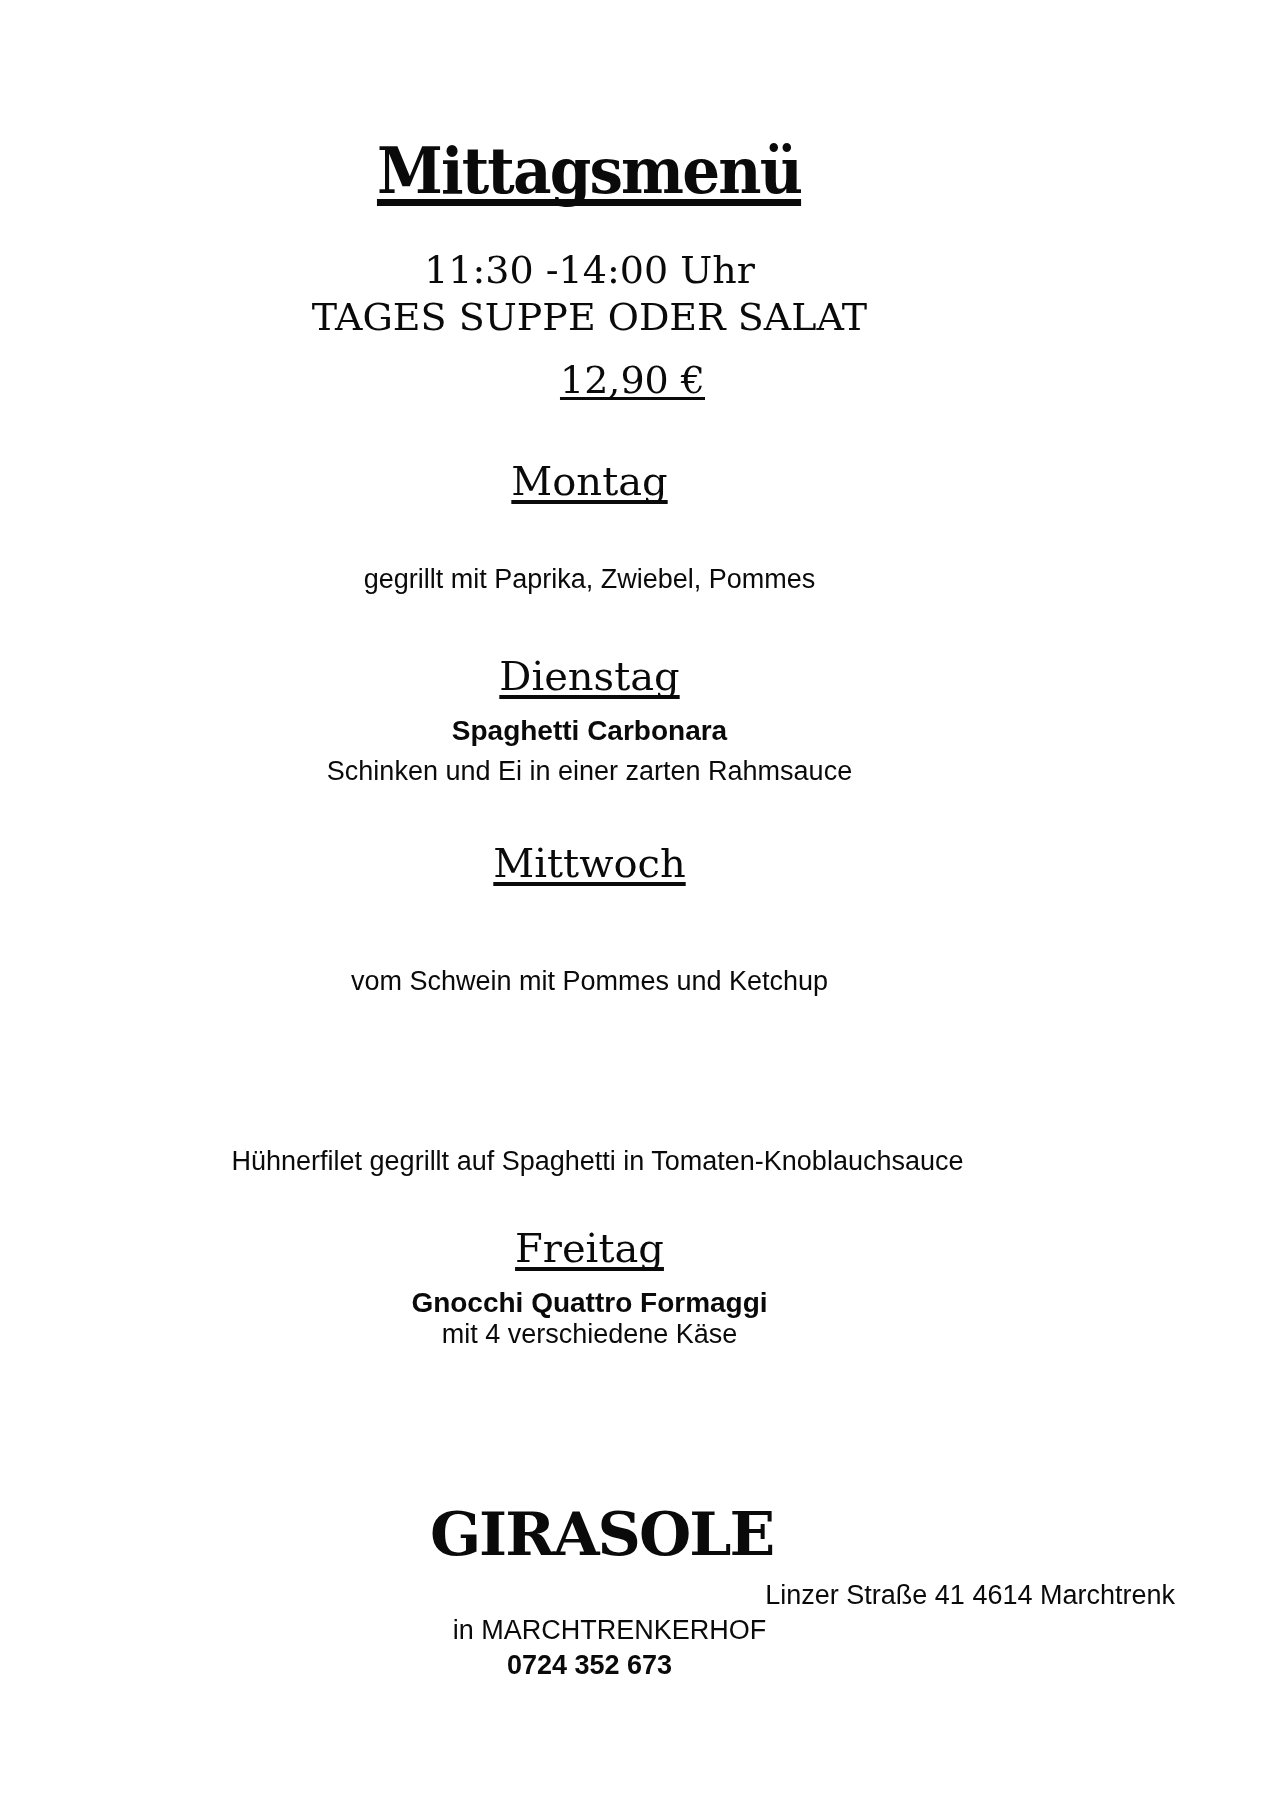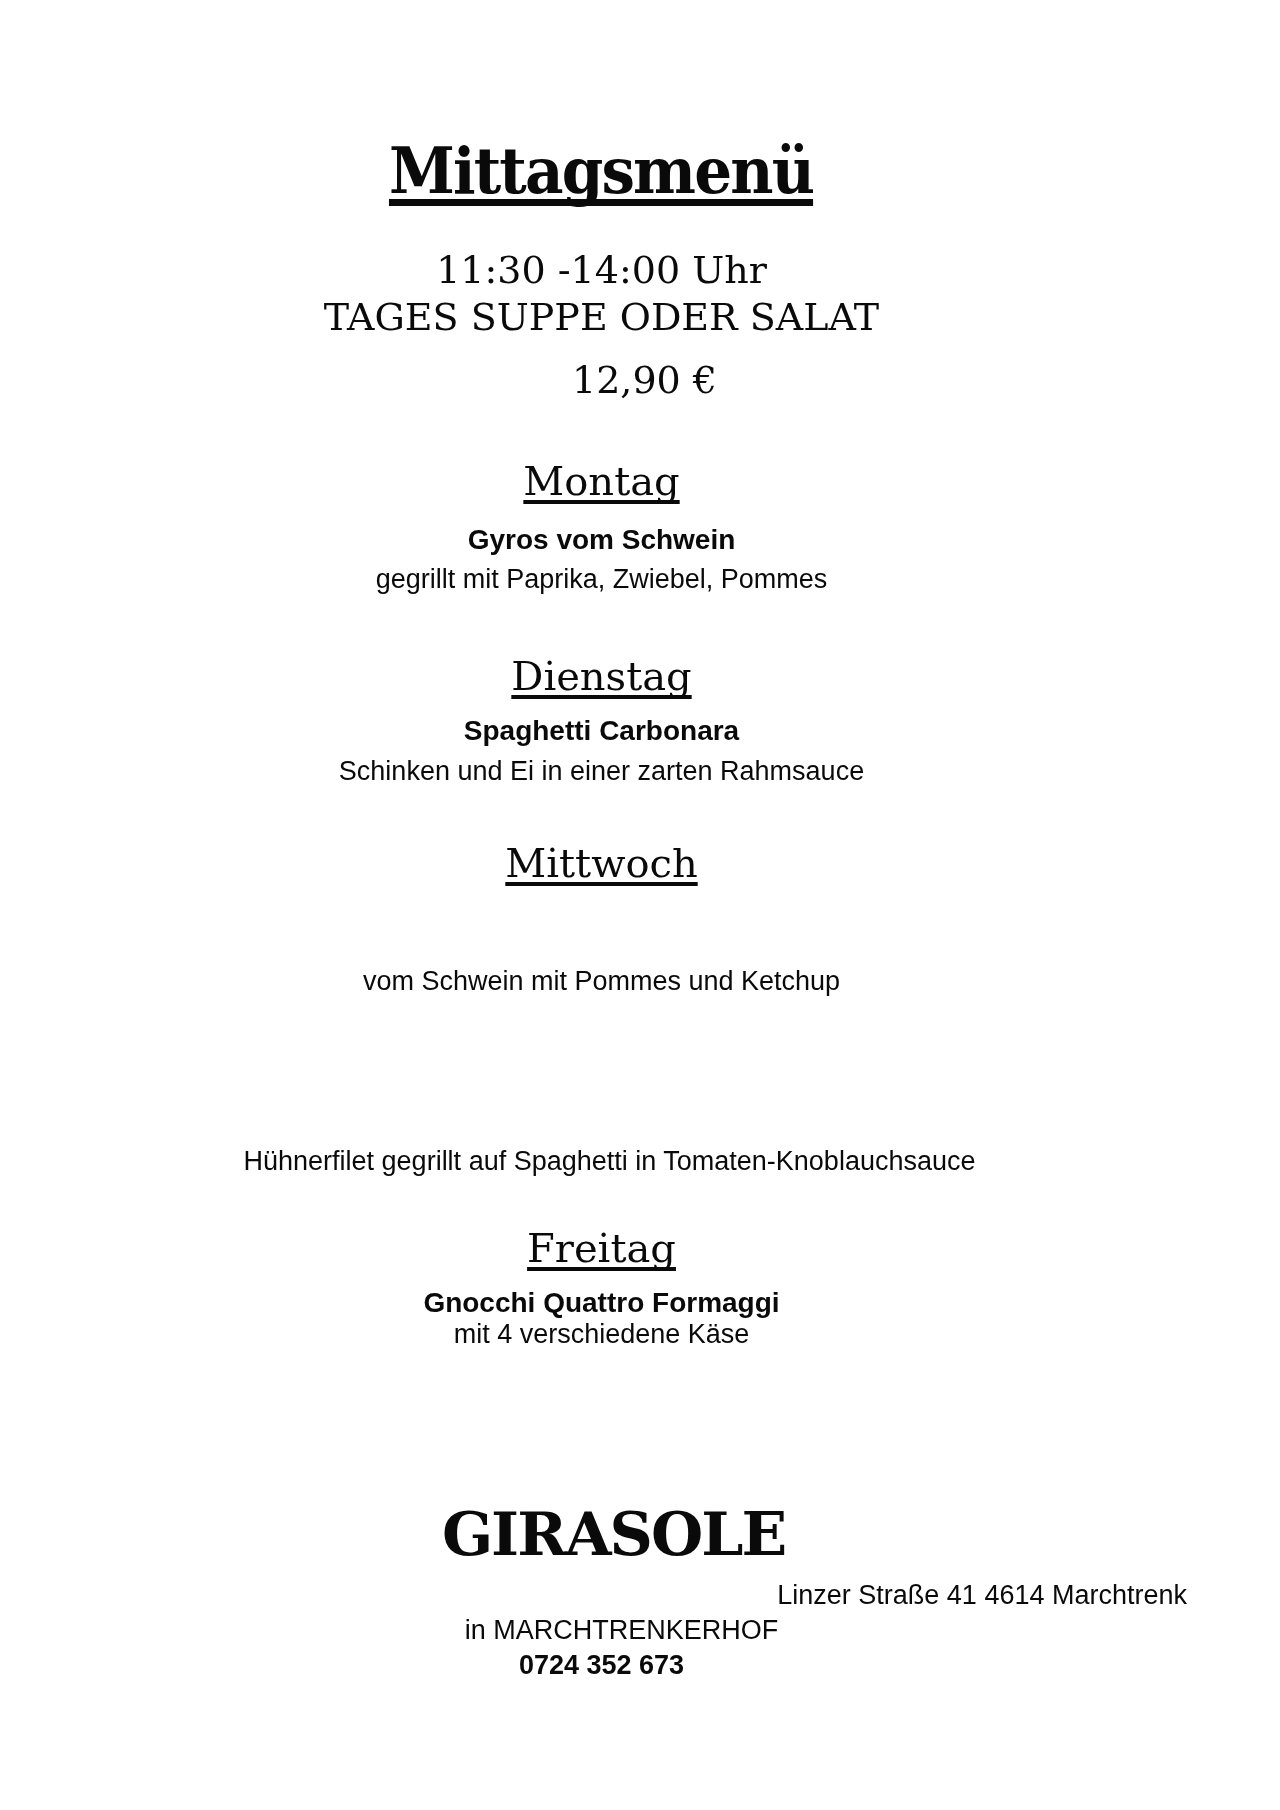--- a/index.html
+++ b/index.html
@@ -6,21 +6,21 @@
   .page {
     position: relative;
     width: 1280px;
     height: 1810px;
     background: #ffffff;
     color: #0a0a0a;
     overflow: hidden;
   }
   .line {
     position: absolute;
-    left: 16px;
+    left: 4px;
     width: 1171px;
     text-align: center;
     line-height: 1;
     white-space: nowrap;
   }
   .serif { font-family: "DejaVu Serif", serif; }
   .sans  { font-family: "Liberation Sans", sans-serif; }
 
   .menu-title {
     top: 139px;
@@ -35,20 +35,21 @@
     text-decoration: underline;
     text-decoration-thickness: 7px;
     text-underline-offset: 6px;
     text-decoration-skip-ink: none;
   }
 
   .hours { top: 251px; font-size: 38px; }
   .included { top: 298px; font-size: 38px; }
   .price {
     top: 361px; font-size: 38px;
+    text-decoration: underline;
     text-decoration-thickness: 3px;
     text-underline-offset: 4px;
     text-decoration-skip-ink: none;
     padding-left: 43px;
   }
 
   .day-name {
     font-size: 40px;
     text-decoration: underline;
     text-decoration-thickness: 4px;
@@ -95,21 +96,20 @@
 
   <h1 class="line serif menu-title" style="margin:0;"><span class="stretch">Mittagsmenü</span></h1>
 
   <div class="line serif hours">11:30 -14:00 Uhr</div>
 
   <div class="line serif included">TAGES SUPPE ODER SALAT</div>
 
   <div class="line serif price">12,90 €</div>
 
   <div class="line serif day-name day-mon">Montag</div>
-  <div class="line sans dish dish-mon">Gyros vom Schwein</div>
   <div class="line sans desc desc-mon">gegrillt mit Paprika, Zwiebel, Pommes</div>
 
   <div class="line serif day-name day-tue">Dienstag</div>
   <div class="line sans dish dish-tue">Spaghetti Carbonara</div>
   <div class="line sans desc desc-tue">Schinken und Ei in einer zarten Rahmsauce</div>
 
   <div class="line serif day-name day-wed">Mittwoch</div>
   <div class="line sans desc desc-wed">vom Schwein mit Pommes und Ketchup</div>
 
   <div class="line sans desc desc-thu">Hühnerfilet gegrillt auf Spaghetti in Tomaten-Knoblauchsauce</div>

